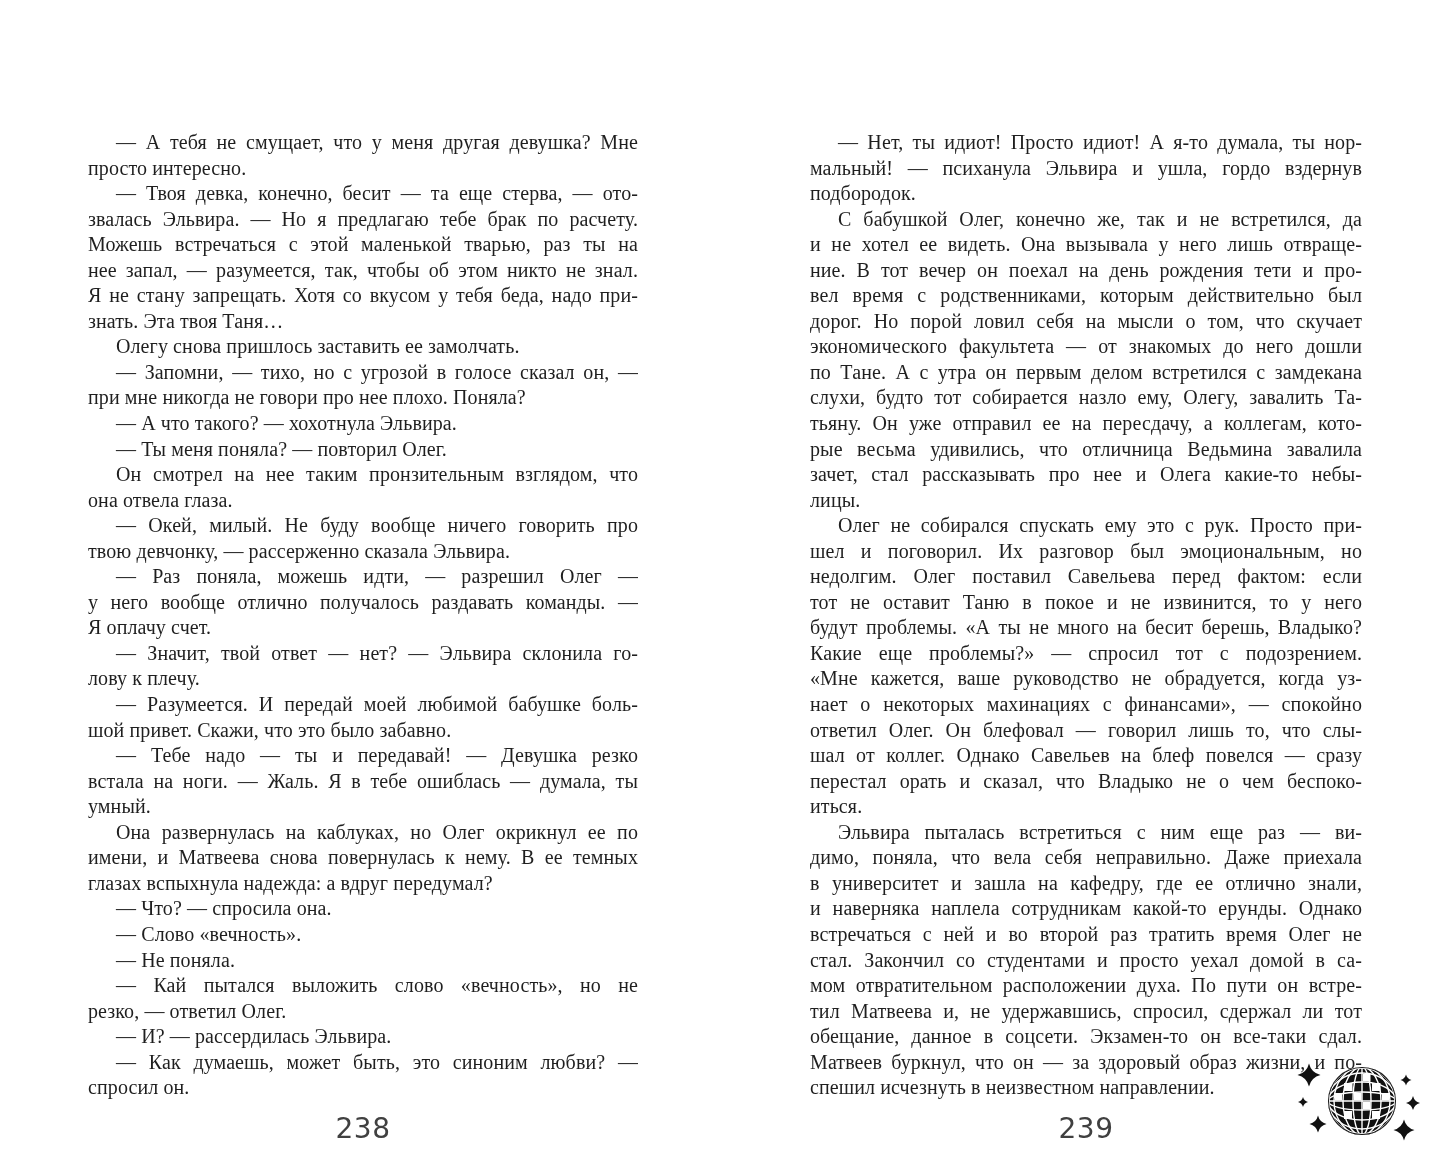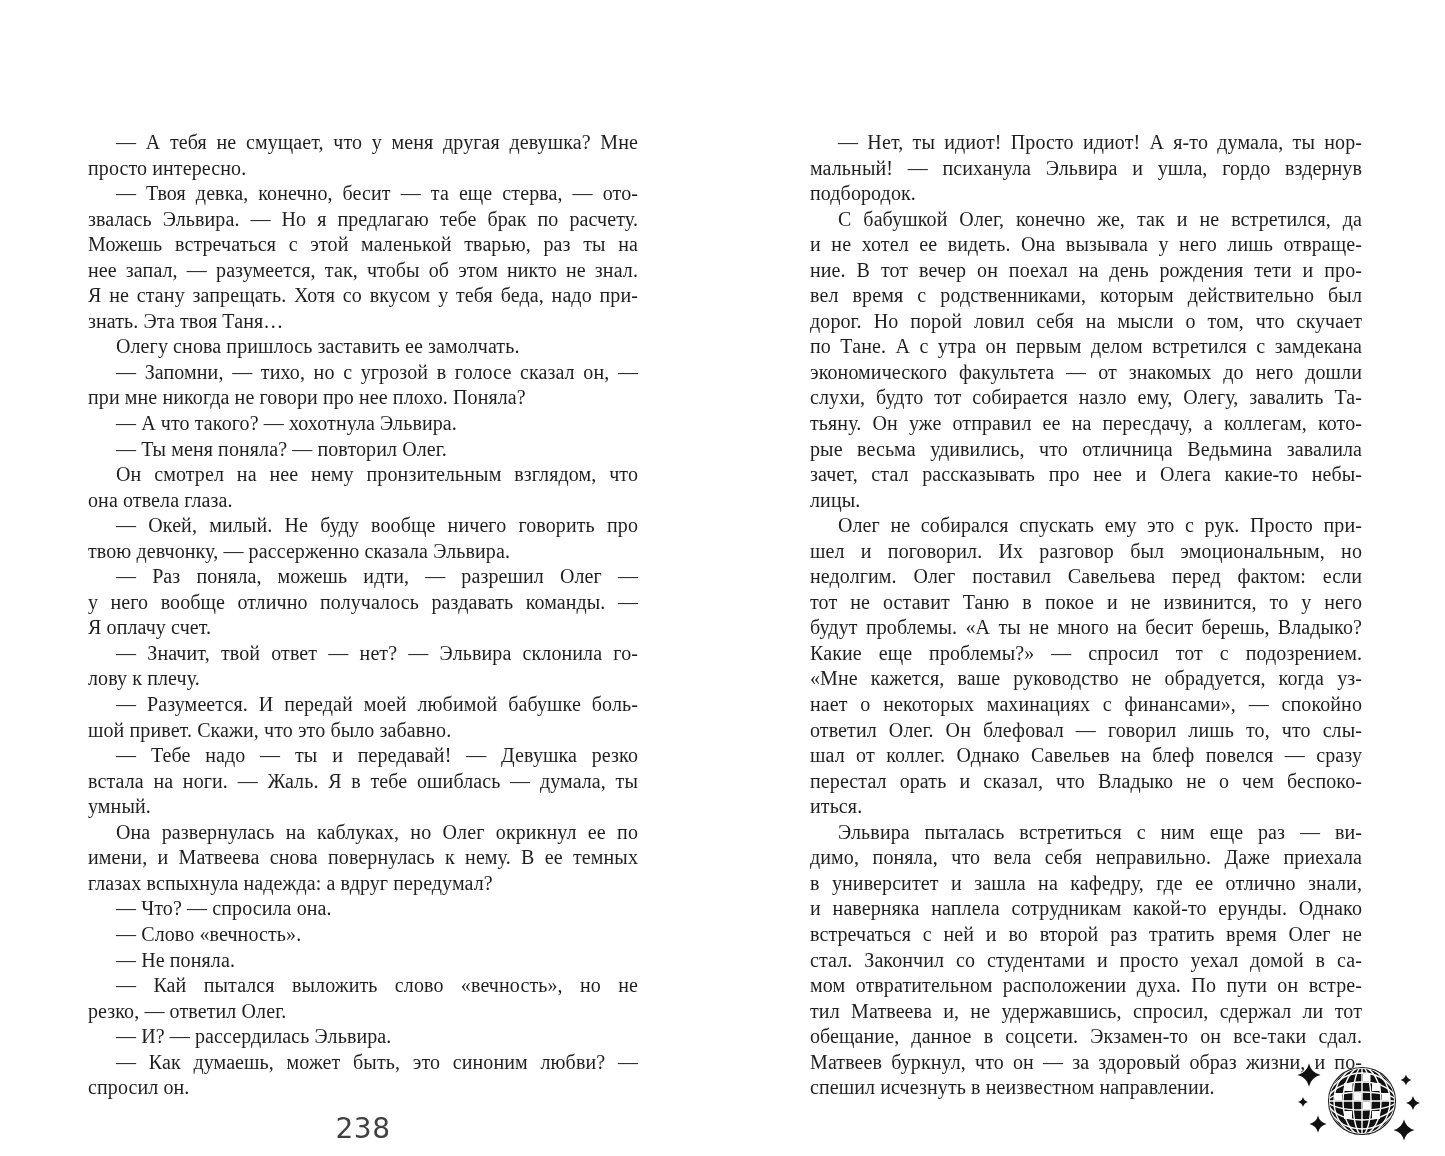--- a/index.html
+++ b/index.html
@@ -79,21 +79,21 @@
         <div class="line">звалась Эльвира. — Но я предлагаю тебе брак по расчету.</div>
         <div class="line">Можешь встречаться с этой маленькой тварью, раз ты на</div>
         <div class="line">нее запал, — разумеется, так, чтобы об этом никто не знал.</div>
         <div class="line">Я не стану запрещать. Хотя со вкусом у тебя беда, надо при-</div>
         <div class="line last">знать. Эта твоя Таня…</div>
         <div class="line first last">Олегу снова пришлось заставить ее замолчать.</div>
         <div class="line first">— Запомни, — тихо, но с угрозой в голосе сказал он, —</div>
         <div class="line last">при мне никогда не говори про нее плохо. Поняла?</div>
         <div class="line first last">— А что такого? — хохотнула Эльвира.</div>
         <div class="line first last">— Ты меня поняла? — повторил Олег.</div>
-        <div class="line first">Он смотрел на нее нему пронзительным взглядом, что</div>
+        <div class="line first">Он смотрел на нее таким пронзительным взглядом, что</div>
         <div class="line last">она отвела глаза.</div>
         <div class="line first">— Окей, милый. Не буду вообще ничего говорить про</div>
         <div class="line last">твою девчонку, — рассерженно сказала Эльвира.</div>
         <div class="line first">— Раз поняла, можешь идти, — разрешил Олег —</div>
         <div class="line">у него вообще отлично получалось раздавать команды. —</div>
         <div class="line last">Я оплачу счет.</div>
         <div class="line first">— Значит, твой ответ — нет? — Эльвира склонила го-</div>
         <div class="line last">лову к плечу.</div>
         <div class="line first">— Разумеется. И передай моей любимой бабушке боль-</div>
         <div class="line last">шой привет. Скажи, что это было забавно.</div>
@@ -118,22 +118,22 @@
   <section class="page page--right">
     <div class="text-block">
         <div class="line first">— Нет, ты идиот! Просто идиот! А я-то думала, ты нор-</div>
         <div class="line">мальный! — психанула Эльвира и ушла, гордо вздернув</div>
         <div class="line last">подбородок.</div>
         <div class="line first">С бабушкой Олег, конечно же, так и не встретился, да</div>
         <div class="line">и не хотел ее видеть. Она вызывала у него лишь отвраще-</div>
         <div class="line">ние. В тот вечер он поехал на день рождения тети и про-</div>
         <div class="line">вел время с родственниками, которым действительно был</div>
         <div class="line">дорог. Но порой ловил себя на мысли о том, что скучает</div>
+        <div class="line">экономического факультета — от знакомых до него дошли</div>
         <div class="line">по Тане. А с утра он первым делом встретился с замдекана</div>
-        <div class="line">экономического факультета — от знакомых до него дошли</div>
         <div class="line">слухи, будто тот собирается назло ему, Олегу, завалить Та-</div>
         <div class="line">тьяну. Он уже отправил ее на пересдачу, а коллегам, кото-</div>
         <div class="line">рые весьма удивились, что отличница Ведьмина завалила</div>
         <div class="line">зачет, стал рассказывать про нее и Олега какие-то небы-</div>
         <div class="line last">лицы.</div>
         <div class="line first">Олег не собирался спускать ему это с рук. Просто при-</div>
         <div class="line">шел и поговорил. Их разговор был эмоциональным, но</div>
         <div class="line">недолгим. Олег поставил Савельева перед фактом: если</div>
         <div class="line">тот не оставит Таню в покое и не извинится, то у него</div>
         <div class="line">будут проблемы. «А ты не много на бесит берешь, Владыко?</div>
@@ -149,20 +149,21 @@
         <div class="line">в университет и зашла на кафедру, где ее отлично знали,</div>
         <div class="line">и наверняка наплела сотрудникам какой-то ерунды. Однако</div>
         <div class="line">встречаться с ней и во второй раз тратить время Олег не</div>
         <div class="line">стал. Закончил со студентами и просто уехал домой в са-</div>
         <div class="line">мом отвратительном расположении духа. По пути он встре-</div>
         <div class="line">тил Матвеева и, не удержавшись, спросил, сдержал ли тот</div>
         <div class="line">обещание, данное в соцсети. Экзамен-то он все-таки сдал.</div>
         <div class="line">Матвеев буркнул, что он — за здоровый образ жизни, и по-</div>
         <div class="line last">спешил исчезнуть в неизвестном направлении.</div>
       </div>
+    <div class="folio">239</div>
   </section>
 
   <div class="ornament">
     <svg viewBox="0 0 150 110" width="150" height="110" xmlns="http://www.w3.org/2000/svg" aria-hidden="true">
       <defs>
         <clipPath id="ballclip">
             <circle cx="0" cy="0" r="34"></circle>
           </clipPath>
       </defs>
       <g transform="translate(70,57)">

